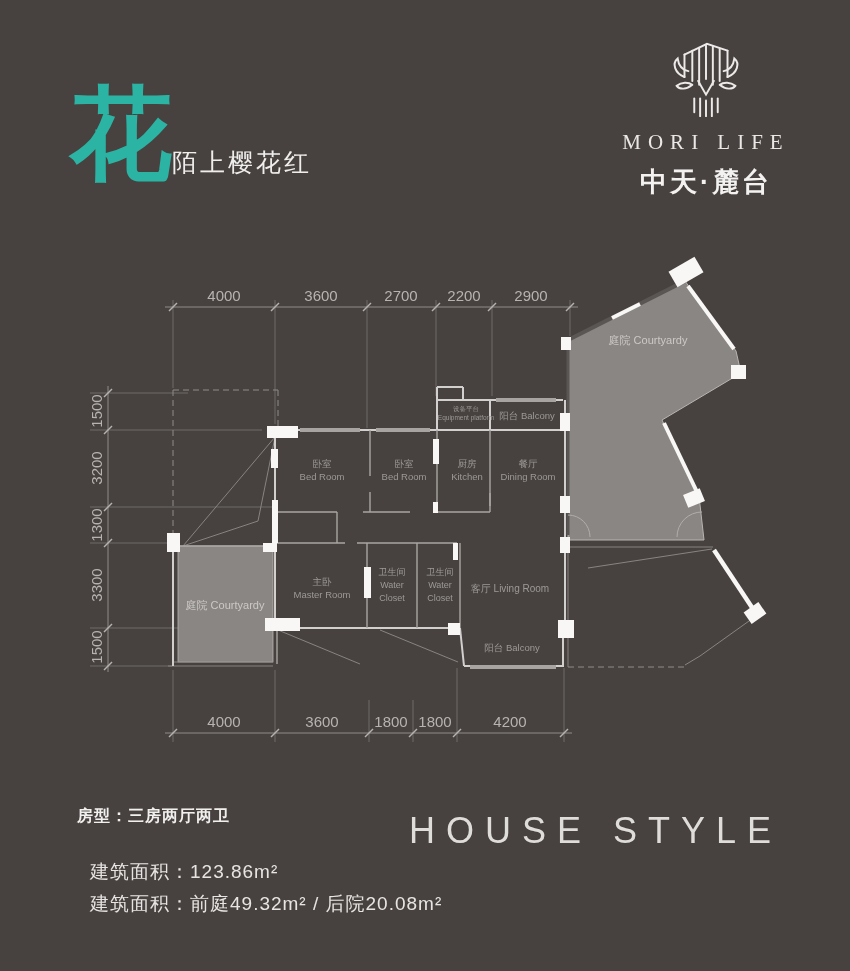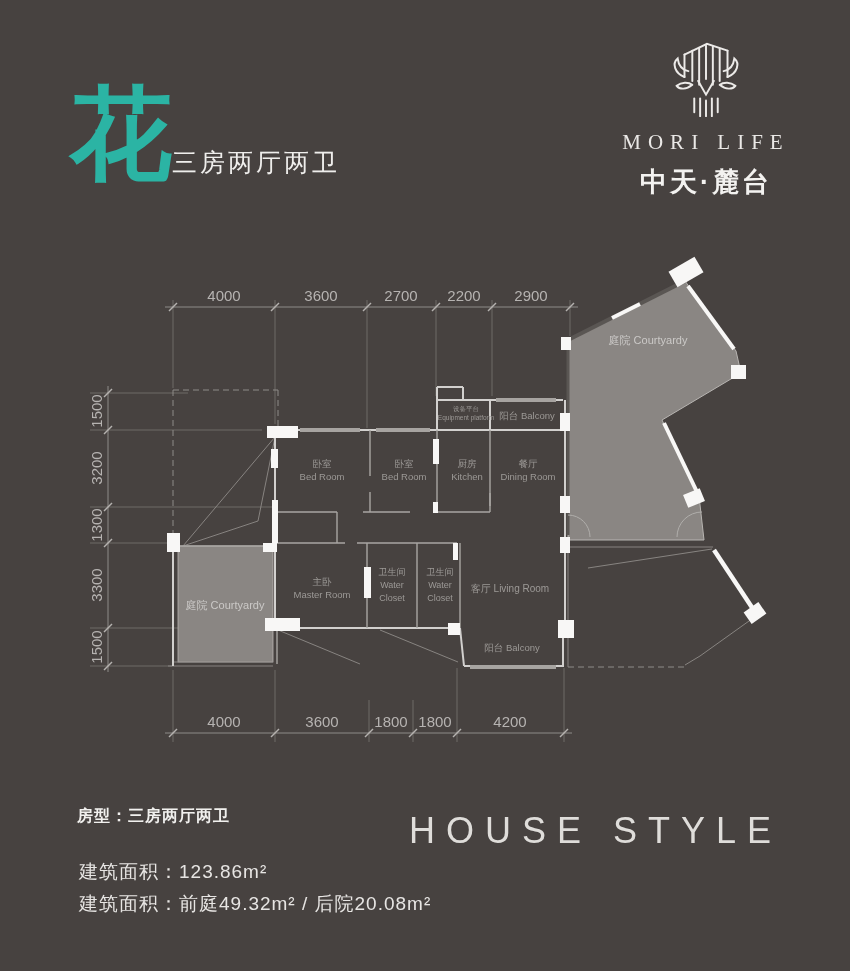--- a/index.html
+++ b/index.html
@@ -38,29 +38,29 @@
   .yardtext{fill:#cbc9c7;font-family:"Liberation Sans",sans-serif;font-size:11px;}
   
   .house-type{
     position:absolute;left:77px;top:806px;
     font-size:16px;font-weight:700;letter-spacing:1px;color:#f1f0ee;
   }
   .house-style{
     position:absolute;right:68px;top:810px;
     font-size:36px;letter-spacing:11px;color:#dfddda;white-space:nowrap;
   }
-  .area-line{position:absolute;left:79px;font-size:19px;color:#e7e5e3;letter-spacing:1px;}
+  .area-line{position:absolute;left:90px;font-size:19px;color:#e7e5e3;letter-spacing:1px;}
   .area-1{top:859px;}
   .area-2{top:891px;}
 </style>
 </head>
 <body>
 
 <div class="hero-char">花</div>
-<div class="hero-sub">三房两厅两卫</div>
+<div class="hero-sub">陌上樱花红</div>
 
 <div class="brand">
   <svg width="82" height="88" viewBox="0 0 80 90">
     <g stroke="#eceae8" stroke-width="2" fill="none" stroke-linecap="round">
 
       <path d="M18,21 L41,10 L62,17"></path>
       <path d="M18,21 V44"></path>
       <path d="M62,17 V44"></path>
       <line x1="26" y1="17" x2="26" y2="48"></line>
       <line x1="33" y1="14" x2="33" y2="52"></line>

